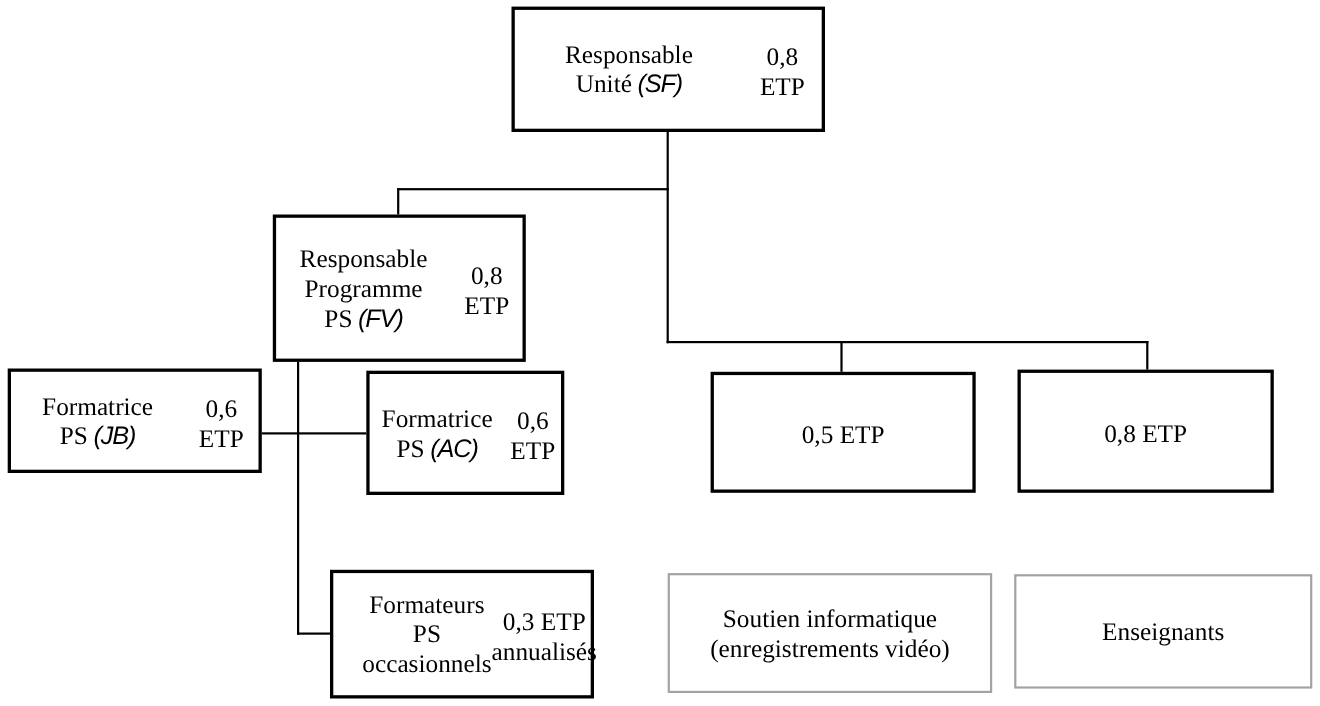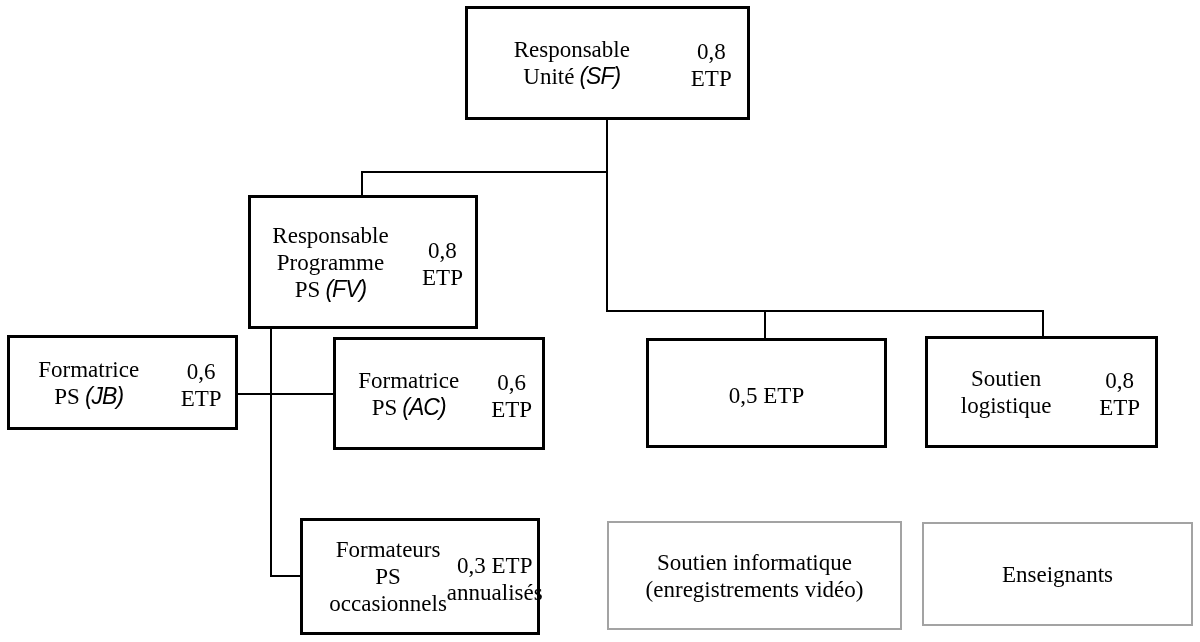--- a/index.html
+++ b/index.html
@@ -42,21 +42,21 @@
   .conn {
     position: absolute;
     background: #000000;
     z-index: 1;
   }
 
   
   .b-ru { left: 465px; top: 6px;   width: 285px; height: 114px; }
   .b-rp { left: 248px; top: 195px; width: 230px; height: 134px; }
   .b-jb { left: 7px;   top: 335px; width: 231px; height: 95px; }
-  .b-ac { left: 333px; top: 337px; width: 212px; height: 113px; }
+  .b-ac { left: 333px; top: 337px; width: 180px; height: 113px; }
   .b-sa { left: 646px; top: 338px; width: 241px; height: 110px; }
   .b-sl { left: 925px; top: 336px; width: 233px; height: 112px; }
   .b-fo { left: 300px; top: 518px; width: 240px; height: 117px; padding-left: 32px; }
   .b-si { left: 607px; top: 521px; width: 295px; height: 109px; }
   .b-en { left: 922px; top: 522px; width: 271px; height: 104px; }
 
   
   .c-trunk   { left: 606px;  top: 118px; width: 2px;   height: 194px; }
   .c-left-h  { left: 361px;  top: 171px; width: 247px; height: 2px; }
   .c-left-v  { left: 361px;  top: 171px; width: 2px;   height: 26px; }
@@ -100,21 +100,20 @@
   <div class="box thick b-ac">
     <div class="title"><span>Formatrice PS</span><span class="init">(AC)</span></div>
     <div class="etp">0,6 ETP</div>
   </div>
 
   <div class="box thick b-sa">
     <div class="etp">0,5 ETP</div>
   </div>
 
   <div class="box thick b-sl">
-    <div class="title">Soutien logistique</div>
     <div class="etp">0,8 ETP</div>
   </div>
 
   <div class="box thick b-fo">
     <div class="title"><span>Formateurs PS</span><br><span>occasionnels</span></div>
     <div class="etp">0,3 ETP annualisés</div>
   </div>
 
   <div class="box thin b-si">
     <div class="title"><span>Soutien informatique</span><br><span>(enregistrements vidéo)</span></div>

